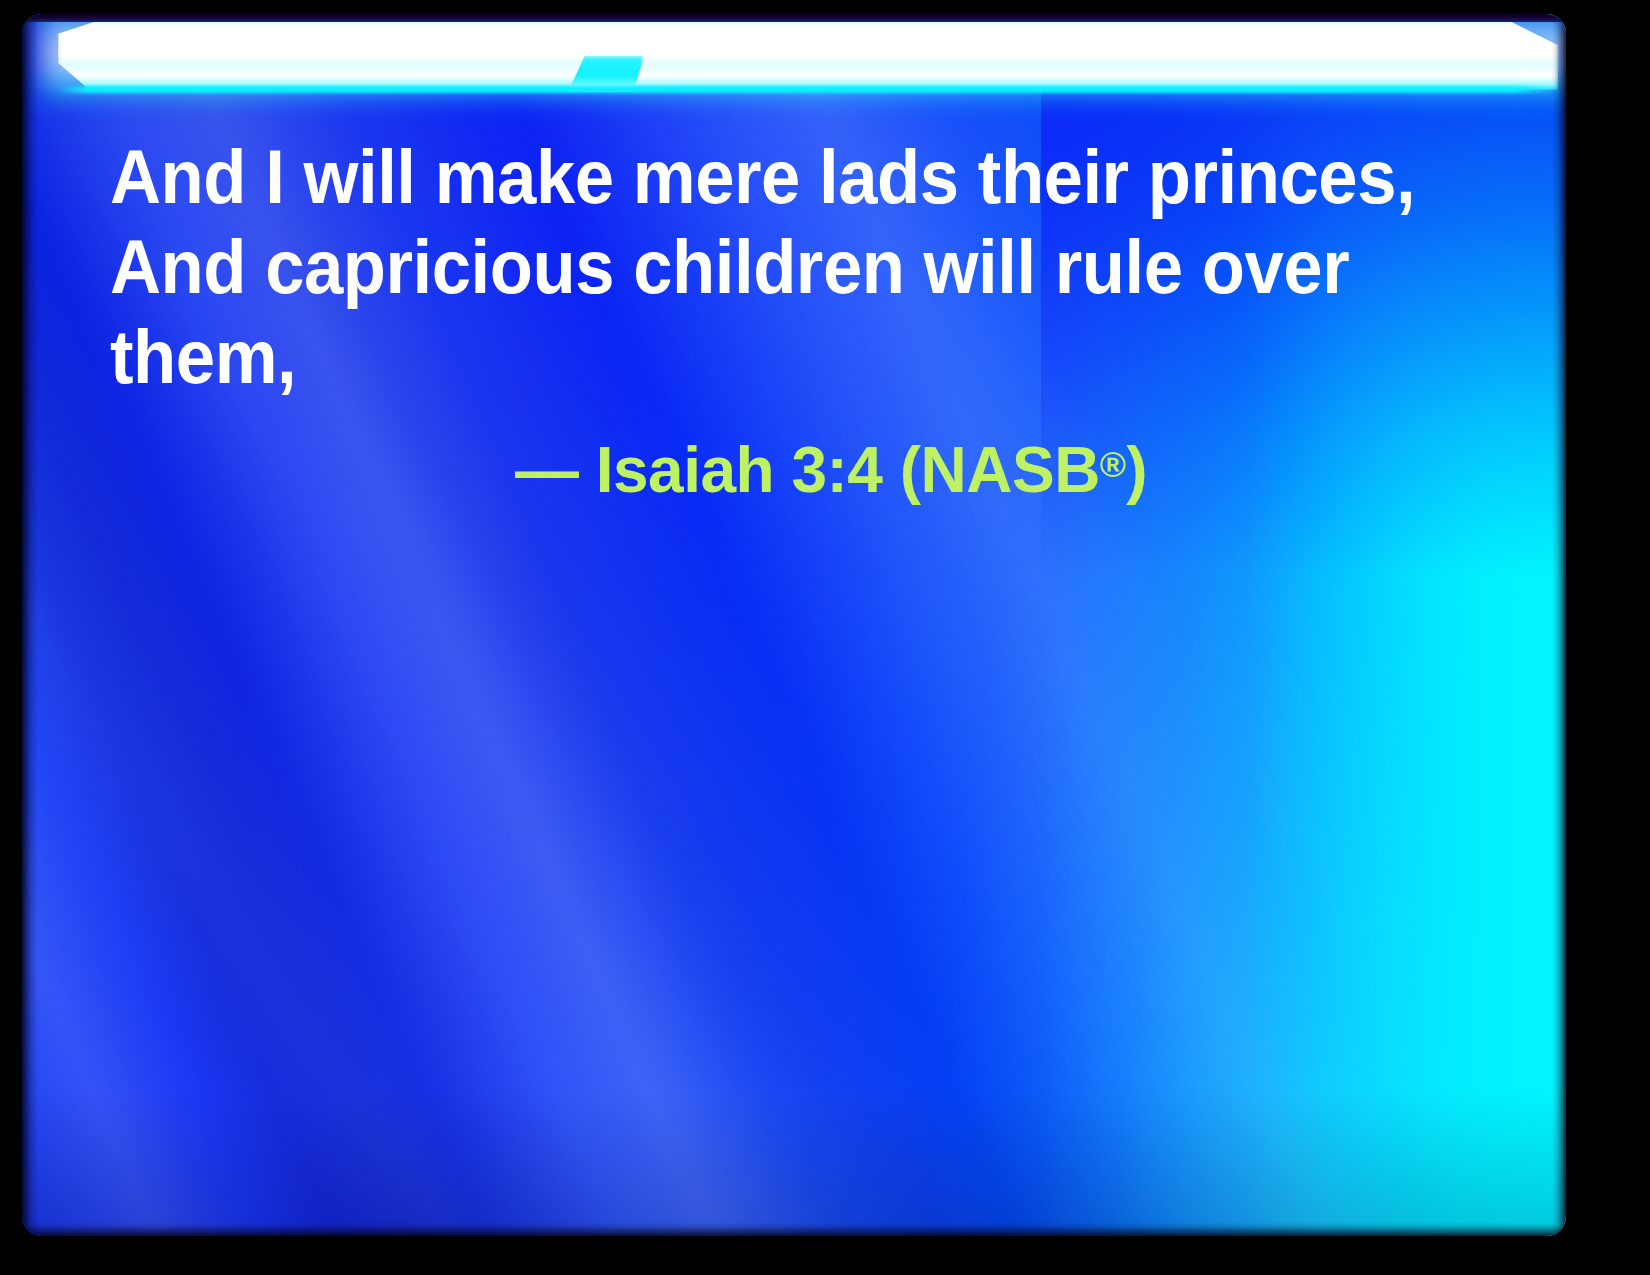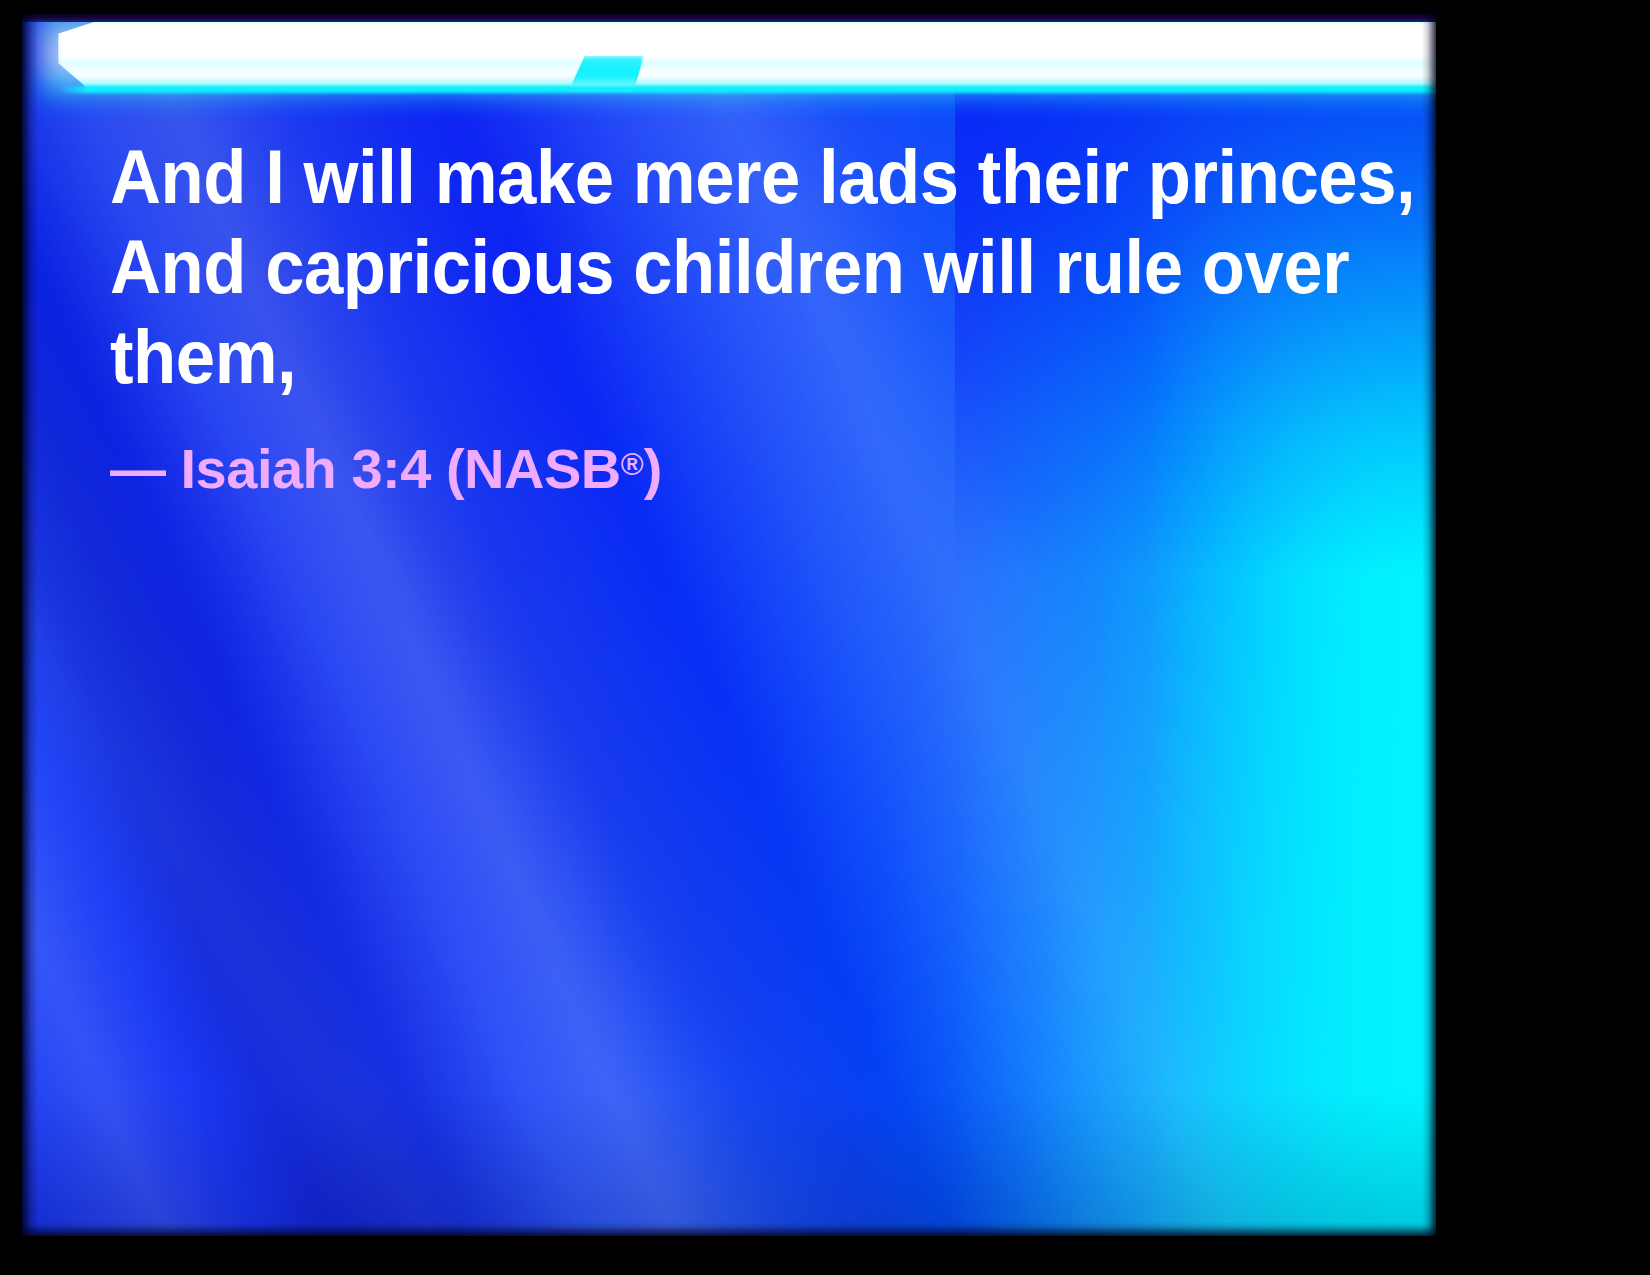--- a/index.html
+++ b/index.html
@@ -22,24 +22,25 @@
     background: #000000;
     overflow: hidden;
     font-family: "Liberation Sans", "DejaVu Sans", sans-serif;
   }
 
   
   .canvas {
     position: absolute;
     left: 22px;
     top: 14px;
-    width: 1414px;
+    width: 1544px;
     height: 1222px;
     overflow: hidden;
     background: #0a1bf0;
+    border-radius: 20px;
   }
   
   .bg-base2 {
     position: absolute;
     inset: 0;
     background: linear-gradient(97deg,
         #0c2af5 0%,
         #0a1ef1 18%,
         #0a21f3 34%,
         #0731f7 50%,
@@ -240,27 +241,27 @@
     font-size: 76px;
     line-height: 90px;
     color: #ffffff;
     letter-spacing: -0.5px;
     white-space: nowrap;
     transform: scaleX(0.93);
     transform-origin: left center;
   }
   .attribution {
     margin-top: 18px;
-    text-align: left;
+    text-align: center;
     padding-right: 18px;
     font-family: "Liberation Sans Narrow", "Liberation Sans", "DejaVu Sans Condensed", "DejaVu Sans", sans-serif;
     font-weight: bold;
-    font-size: 56px;
+    font-size: 64px;
     line-height: 90px;
-    color: #f0abfc;
+    color: #bef264;
     letter-spacing: -0.5px;
     white-space: nowrap;
   }
   .attribution .reg {
     font-size: 0.56em;
     vertical-align: 0.42em;
     letter-spacing: 0;
   }
 
   

